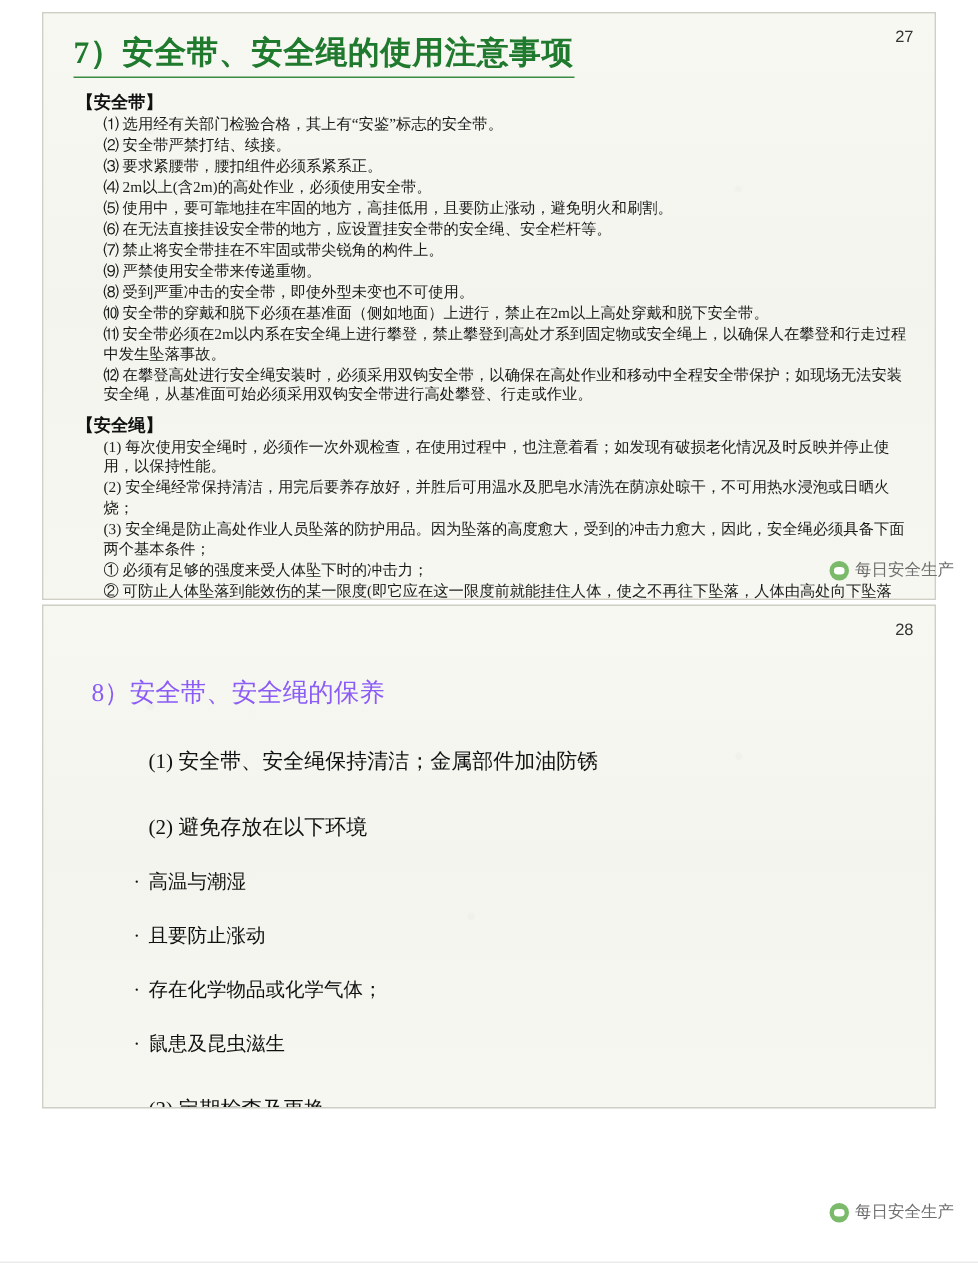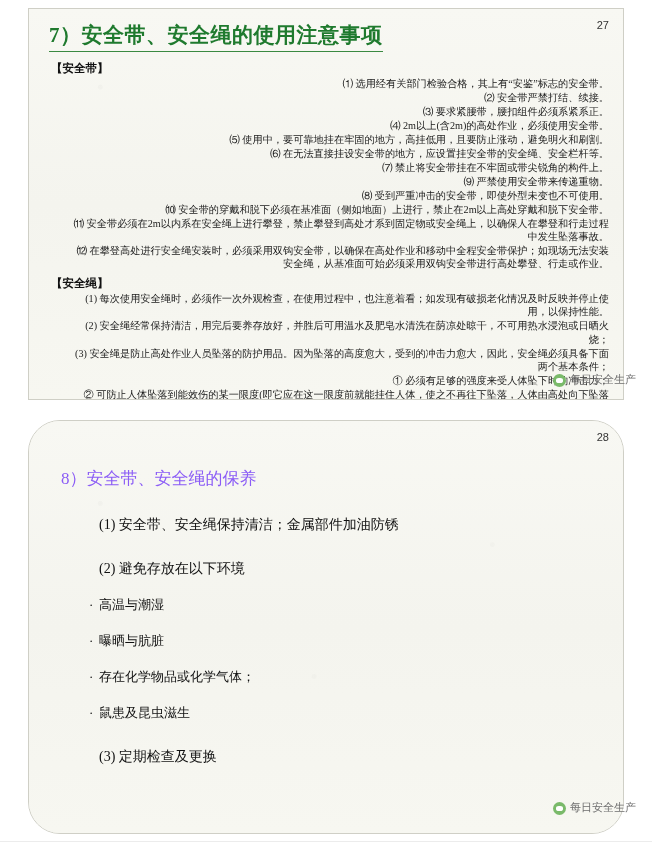--- a/index.html
+++ b/index.html
@@ -31,24 +31,23 @@
     border: 1px solid #cfcfc6;
     box-sizing: border-box;
     overflow: hidden;
   }
   .slide1 {
     top: 8px;
     height: 392px;
     padding: 10px 14px 8px 18px;
   }
   .slide2 {
-    top: 420px;
-    height: 414px;
+    top: 403px;
+    height: 336px;
     padding: 10px 14px 8px 18px;
-    border-radius: 32px;
   }
   .slide-bg-noise {
     position: absolute;
     inset: 0;
     background:
       radial-gradient(circle at 12% 20%, rgba(0,0,0,0.018) 0 2px, transparent 3px),
       radial-gradient(circle at 48% 62%, rgba(0,0,0,0.015) 0 2px, transparent 3px),
       radial-gradient(circle at 78% 30%, rgba(0,0,0,0.015) 0 2px, transparent 3px),
       linear-gradient(180deg, #f8f8f3 0%, #f4f4ee 50%, #f7f7f1 100%);
     pointer-events: none;
@@ -87,21 +86,20 @@
   }
   .body-list {
     margin: 0 0 0 22px;
     font-size: 10.2px;
     line-height: 1.32;
     color: #1a1a1a;
   }
   .body-list .li {
     margin: 0.5px 0;
     white-space: nowrap;
-    text-align: right;
   }
   .body-list .li.wrap {
     white-space: normal;
   }
   .indent2 { margin-left: 26px; }
 
   
   .title2 {
     color: #8b5cf6;
     font-weight: normal;
@@ -215,21 +213,21 @@
     <div class="slide-content">
       <div class="title2">8）安全带、安全绳的保养</div>
 
       <div class="item2">(1) 安全带、安全绳保持清洁；金属部件加油防锈</div>
       <div class="item2">(2) 避免存放在以下环境</div>
 
       <div class="bullet2">
         <span class="dot">·</span><span>高温与潮湿</span>
       </div>
       <div class="bullet2">
-        <span class="dot">·</span><span>曝晒与肮脏</span>
+        <span class="dot">·</span><span>且要防止涨动</span>
       </div>
       <div class="bullet2">
         <span class="dot">·</span><span>存在化学物品或化学气体；</span>
       </div>
       <div class="bullet2">
         <span class="dot">·</span><span>鼠患及昆虫滋生</span>
       </div>
 
       <div class="item2">(3) 定期检查及更换</div>
     </div>

